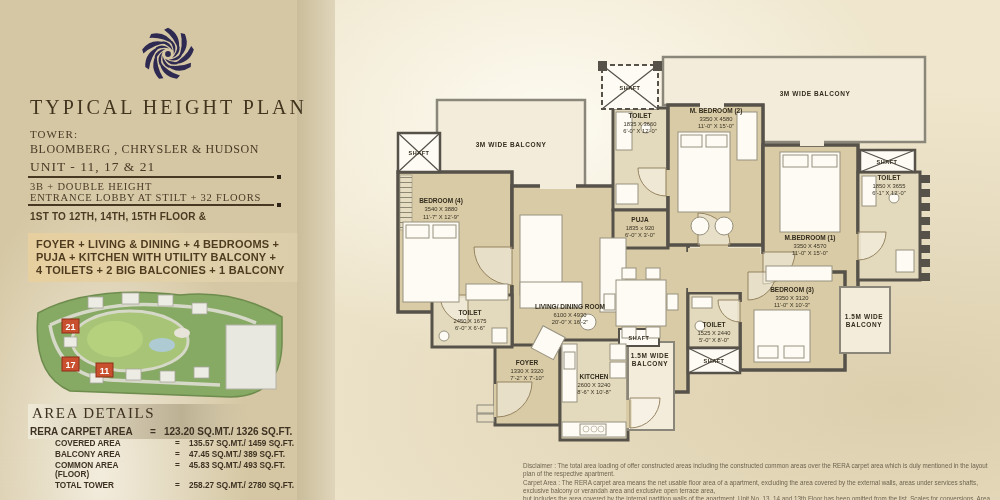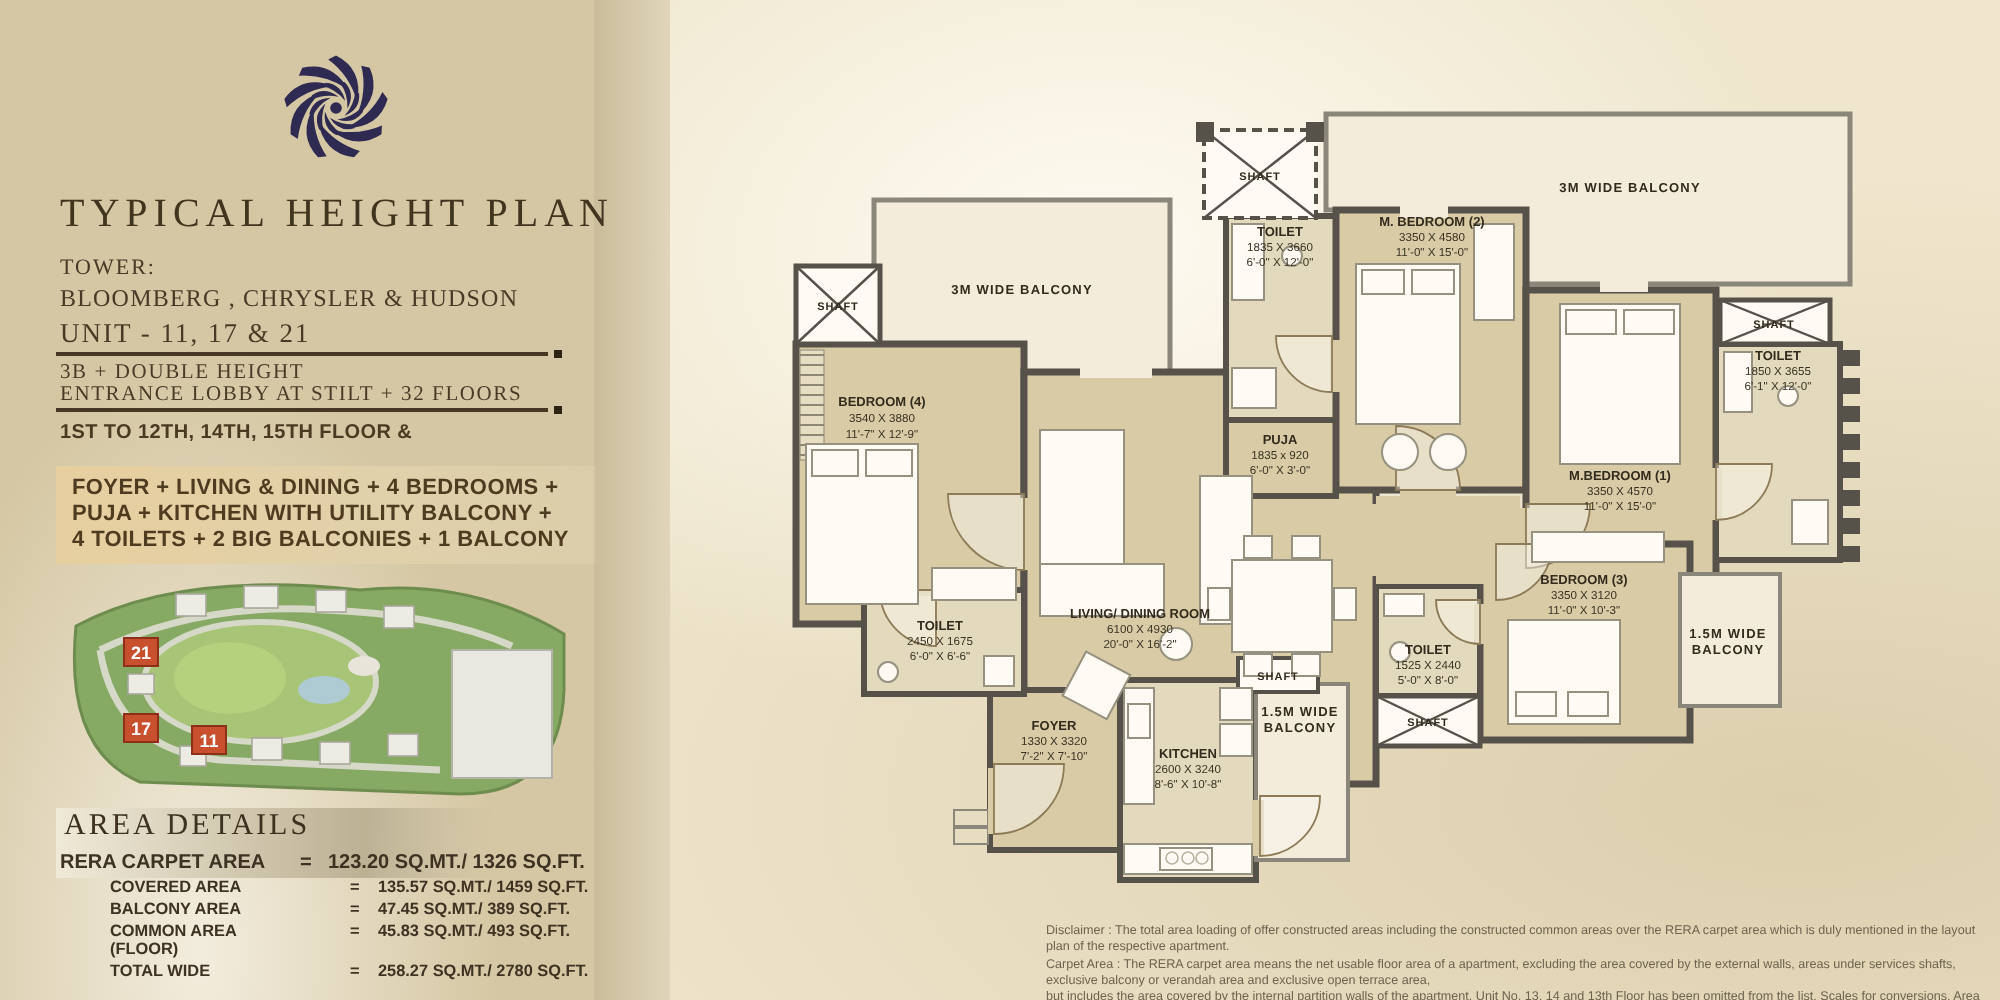--- a/index.html
+++ b/index.html
@@ -154,21 +154,21 @@
       <div class="r0">123.20 SQ.MT./ 1326 SQ.FT.</div>
       <div class="rn">COVERED AREA</div>
       <div class="rn">=</div>
       <div class="rn">135.57 SQ.MT./ 1459 SQ.FT.</div>
       <div class="rn">BALCONY AREA</div>
       <div class="rn">=</div>
       <div class="rn">47.45 SQ.MT./ 389 SQ.FT.</div>
       <div class="rn">COMMON AREA (FLOOR)</div>
       <div class="rn">=</div>
       <div class="rn">45.83 SQ.MT./ 493 SQ.FT.</div>
-      <div class="rn">TOTAL WIDE</div>
+      <div class="rn">TOTAL TOWER</div>
       <div class="rn">=</div>
       <div class="rn">258.27 SQ.MT./ 2780 SQ.FT.</div>
     </div>
   </div>
 
   <svg class="plan-svg" width="665" height="500" viewBox="335 0 665 500">
     <defs>
       <pattern id="ladder" width="5" height="5" patternUnits="userSpaceOnUse">
         <rect width="5" height="5" fill="#e6ddc2"></rect>
         <path d="M0,2.5 H5" stroke="#8d8774" stroke-width="1"></path>

